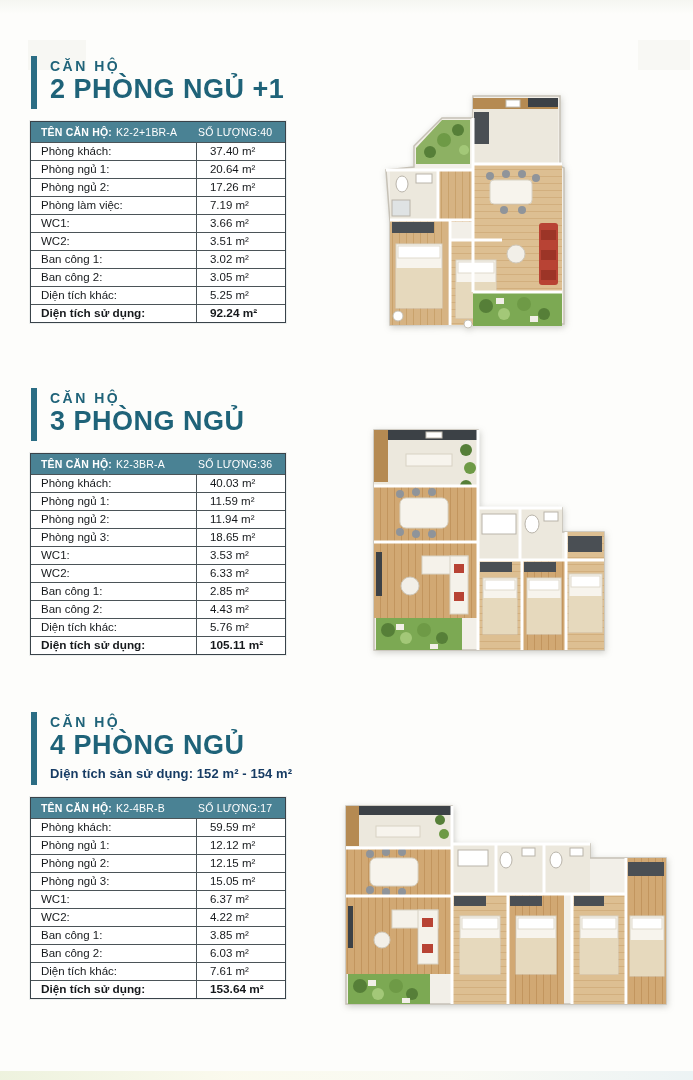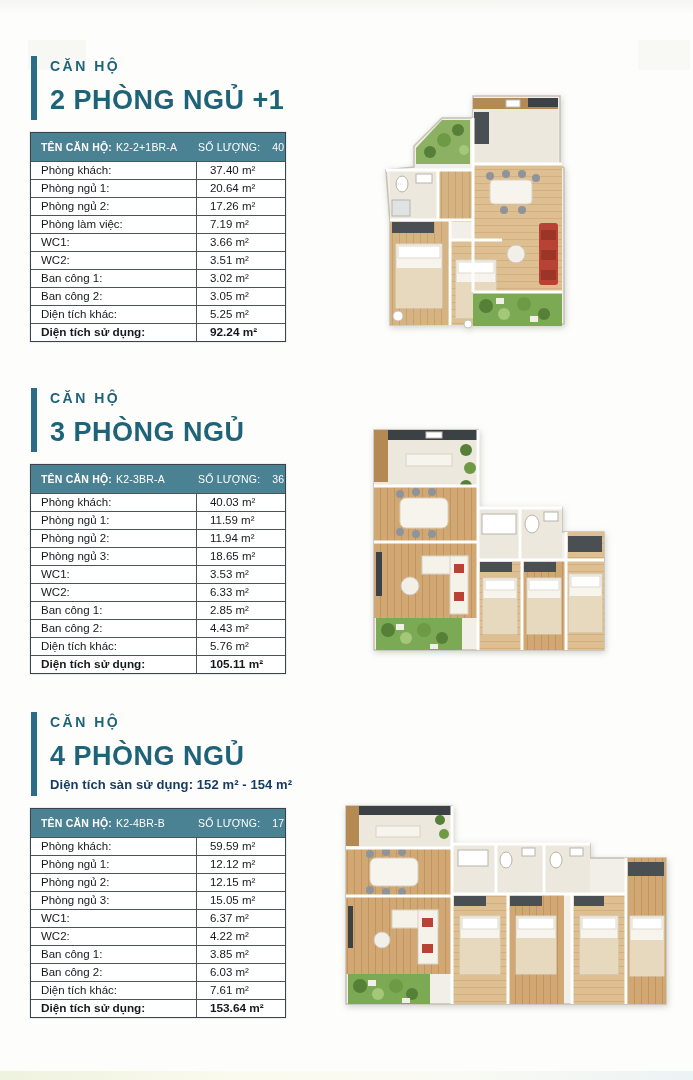--- a/index.html
+++ b/index.html
@@ -17,31 +17,31 @@
   .artifact-blk-l{position:absolute;left:28px;top:40px;width:58px;height:30px;background:#f7f7f3;}
   .artifact-blk-r{position:absolute;left:638px;top:40px;width:52px;height:30px;background:#f8f8f4;}
   .artifact-bottom{position:absolute;left:0;top:1071px;width:693px;height:9px;
     background:linear-gradient(90deg,rgba(214,226,178,.4),rgba(244,242,206,.3),rgba(236,240,220,.25),rgba(205,224,231,.35));}
 
   
   .apt{position:absolute;left:0;width:693px;}
   .s0{top:56px;} .s1{top:388px;} .s2{top:712px;}
   .sec-head{margin-left:31px;border-left:6px solid #2b6d84;padding:2px 0 4px 13px;width:300px;}
   .eyebrow{font-size:14px;font-weight:600;letter-spacing:2.5px;color:#1f6379;}
-  .title{font-size:27px;line-height:31px;font-weight:800;letter-spacing:.5px;color:#1f6379;margin-top:11px;}
+  .title{font-size:27px;line-height:31px;font-weight:800;letter-spacing:.5px;color:#1f6379;margin-top:0;}
   .subtitle{font-size:13px;font-weight:700;color:#173c64;margin-top:5px;letter-spacing:.1px;}
 
   
   .tbl{margin:12px 0 0 30px;width:254px;border:1.5px solid #39434a;background:#fff;
        box-shadow:0 0 0 1px rgba(120,140,150,.12);}
-  .tbl-head{display:flex;align-items:center;background:#4a8294;color:#fff;height:28px;
+  .tbl-head{display:flex;align-items:center;background:#4a8294;color:#fff;height:20px;
        font-size:10.5px;letter-spacing:.2px;}
   .tbl-head-left{flex:0 0 61%;padding-left:10px;display:flex;gap:4px;white-space:nowrap;}
   .tbl-head-left b{font-weight:700;}
-  .tbl-head-right{flex:1;padding-left:2px;display:flex;gap:12px;white-space:nowrap;}
+  .tbl-head-right{flex:1;padding-left:2px;display:flex;gap:0;white-space:nowrap;}
   .t-row{display:flex;height:17px;line-height:17px;border-top:1px solid #49525736;
        border-top:1px solid #4b5458;font-size:11.5px;color:#16191c;}
   .t-row:first-of-type{border-top:none;}
   .t-label{flex:0 0 61%;padding-left:10px;white-space:nowrap;overflow:hidden;}
   .t-val{flex:1;border-left:1px solid #4b5458;padding-left:13px;white-space:nowrap;}
   .t-total .t-label,.t-total .t-val{font-weight:800;font-size:11.8px;}
 
   
   .fp{position:absolute;}
   .fp svg{filter:drop-shadow(1px 2px 3px rgba(90,90,80,.28));}

